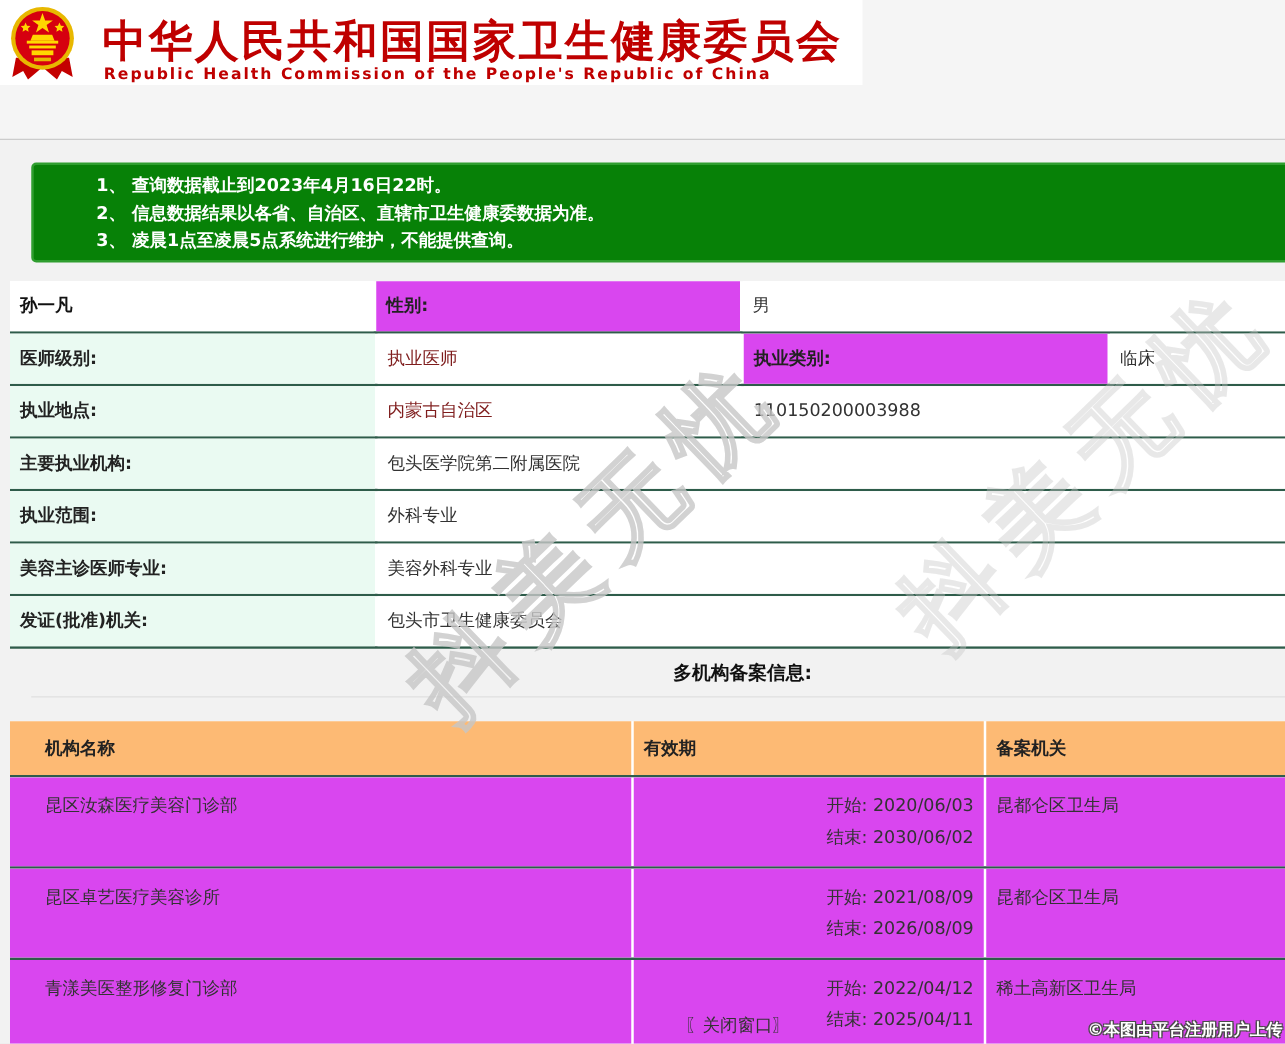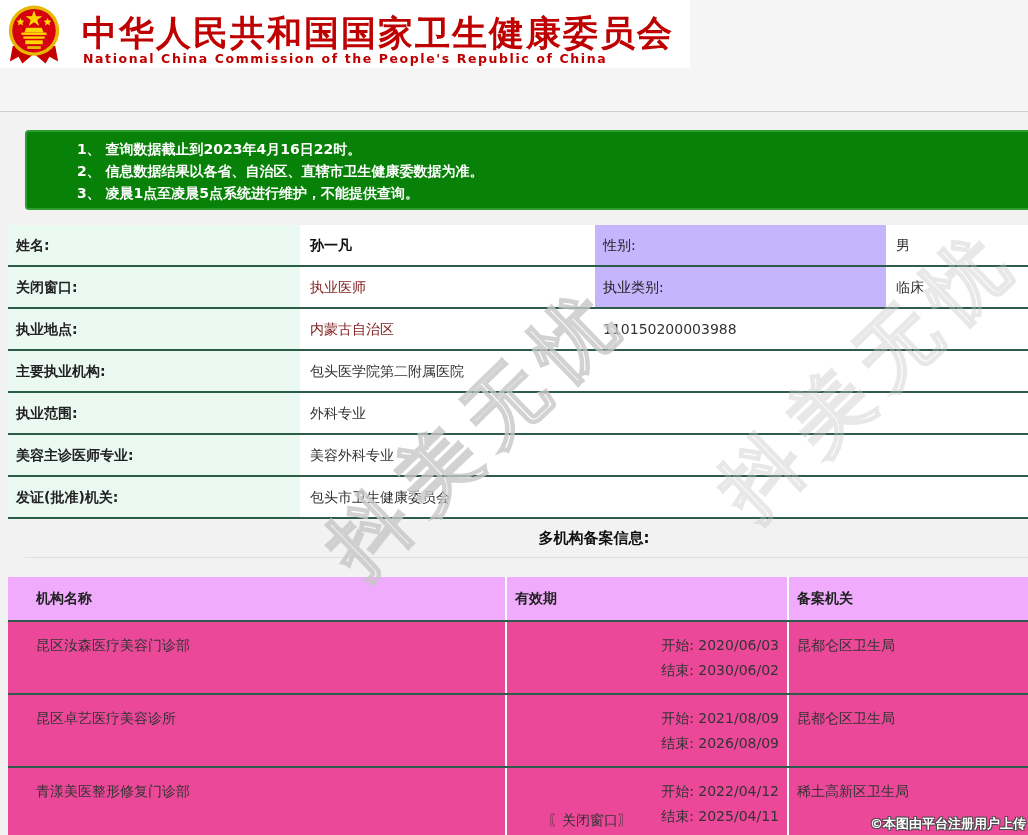--- a/index.html
+++ b/index.html
@@ -27,35 +27,35 @@
     position:absolute; left:25px; top:130px; width:1130px; height:80px;
     background:#078107; border:2px solid #2f9e2f; border-radius:4px;
     padding:6px 0 0 50px;
   }
   .notice-line { color:#ffffff; font-size:14px; font-weight:bold; line-height:22px; white-space:nowrap; }
   
   #info-table { position:absolute; left:8px; top:225px; width:1172px; }
   .irow { display:flex; gap:2px; background:#ffffff; border-bottom:2px solid #2e5c4a; }
   .cell { padding:12px 8px 11px 8px; font-size:14px; line-height:17px; min-height:40px; }
   .lbl { width:292px; background:#eafaf2; font-weight:bold; color:#222222; }
-  .lbl2 { width:291px; background:#c4b5fd; font-weight:normal; color:#222222; }
+  .lbl2 { width:291px; background:#d946ef; font-weight:bold; color:#222222; }
   .val { width:291px; background:#ffffff; color:#7f1d1d; }
   .val-wide { flex:1; background:#ffffff; color:#333333; }
   .val-end { flex:1; background:#ffffff; color:#333333; }
   .strong { font-weight:bold; color:#111111; }
   
   #org-heading {
     position:absolute; left:8px; top:529px; width:1172px; text-align:center;
     font-size:15px; font-weight:bold; color:#111111;
   }
   #org-topline { position:absolute; left:25px; top:557px; width:1155px; height:1px; background:#e0e0e0; }
   #org-table { position:absolute; left:8px; top:577px; width:1172px; }
   .orow { display:flex; gap:2px; background:#ffffff; border-bottom:2px solid #2e5c4a; }
-  .oh { background:#f0abfc; font-weight:bold; color:#222222; padding:13px 8px 12px 8px; font-size:14px; }
-  .oc { background:#ec4899; color:#333333; padding:11px 8px 10px 8px; font-size:14px; line-height:25px; }
+  .oh { background:#fdba74; font-weight:bold; color:#222222; padding:13px 8px 12px 8px; font-size:14px; }
+  .oc { background:#d946ef; color:#333333; padding:11px 8px 10px 8px; font-size:14px; line-height:25px; }
   .c-org { width:497px; }
   .c-val { width:280px; }
   .c-auth { flex:1; }
   .oh.c-org, .oc.c-org { padding-left:28px; }
   .oc .dateline { display:block;text-align:right; }
   
   #close-link-wrap { position:absolute; left:0; top:810px; width:1180px; text-align:center; }
   #close-link { font-size:14px; color:#333333; text-decoration:none; cursor:pointer;margin-top:24px; }
   
   .wm {
@@ -85,39 +85,38 @@
       <path d="M30 7 L32.2 13.2 L38.6 13.2 L33.4 17 L35.4 23.2 L30 19.4 L24.6 23.2 L26.6 17 L21.4 13.2 L27.8 13.2 Z" fill="#ffd700"></path>
       <path d="M16 15 l1.2 2.6 2.8 .3 -2 1.9 .5 2.8 -2.5 -1.4 -2.5 1.4 .5 -2.8 -2 -1.9 2.8 -.3 Z" fill="#ffd700"></path>
       <path d="M44 15 l1.2 2.6 2.8 .3 -2 1.9 .5 2.8 -2.5 -1.4 -2.5 1.4 .5 -2.8 -2 -1.9 2.8 -.3 Z" fill="#ffd700"></path>
       <rect x="17" y="30" width="26" height="2.4" fill="#ffd700"></rect>
       <path d="M20 30 L22 25 L38 25 L40 30 Z" fill="#ffd700"></path>
       <rect x="19" y="34" width="22" height="2.4" fill="#ffd700"></rect>
       <rect x="21" y="38" width="18" height="4" fill="#ffd700"></rect>
       <rect x="23" y="44" width="14" height="3" fill="#e8b800"></rect>
     </svg>
     <div id="title-cn">中华人民共和国国家卫生健康委员会</div>
-    <div id="title-en">National China Commission of the People's Republic of China</div>
+    <div id="title-en">Republic Health Commission of the People's Republic of China</div>
   </div>
   <div id="header-divider"></div>
 
   <div id="notice-box">
     <div class="notice-line">1、 查询数据截止到2023年4月16日22时。</div>
     <div class="notice-line">2、 信息数据结果以各省、自治区、直辖市卫生健康委数据为准。</div>
     <div class="notice-line">3、 凌晨1点至凌晨5点系统进行维护，不能提供查询。</div>
   </div>
 
   <div id="info-table">
     <div class="irow">
-      <div class="cell lbl">姓名:</div>
       <div class="cell val strong">孙一凡</div>
       <div class="cell lbl2">性别:</div>
       <div class="cell val-end">男</div>
     </div>
     <div class="irow">
-      <div class="cell lbl">关闭窗口:</div>
+      <div class="cell lbl">医师级别:</div>
       <div class="cell val">执业医师</div>
       <div class="cell lbl2">执业类别:</div>
       <div class="cell val-end">临床</div>
     </div>
     <div class="irow">
       <div class="cell lbl">执业地点:</div>
       <div class="cell val">内蒙古自治区</div>
       <div class="cell val-end">110150200003988</div>
     </div>
     <div class="irow">

